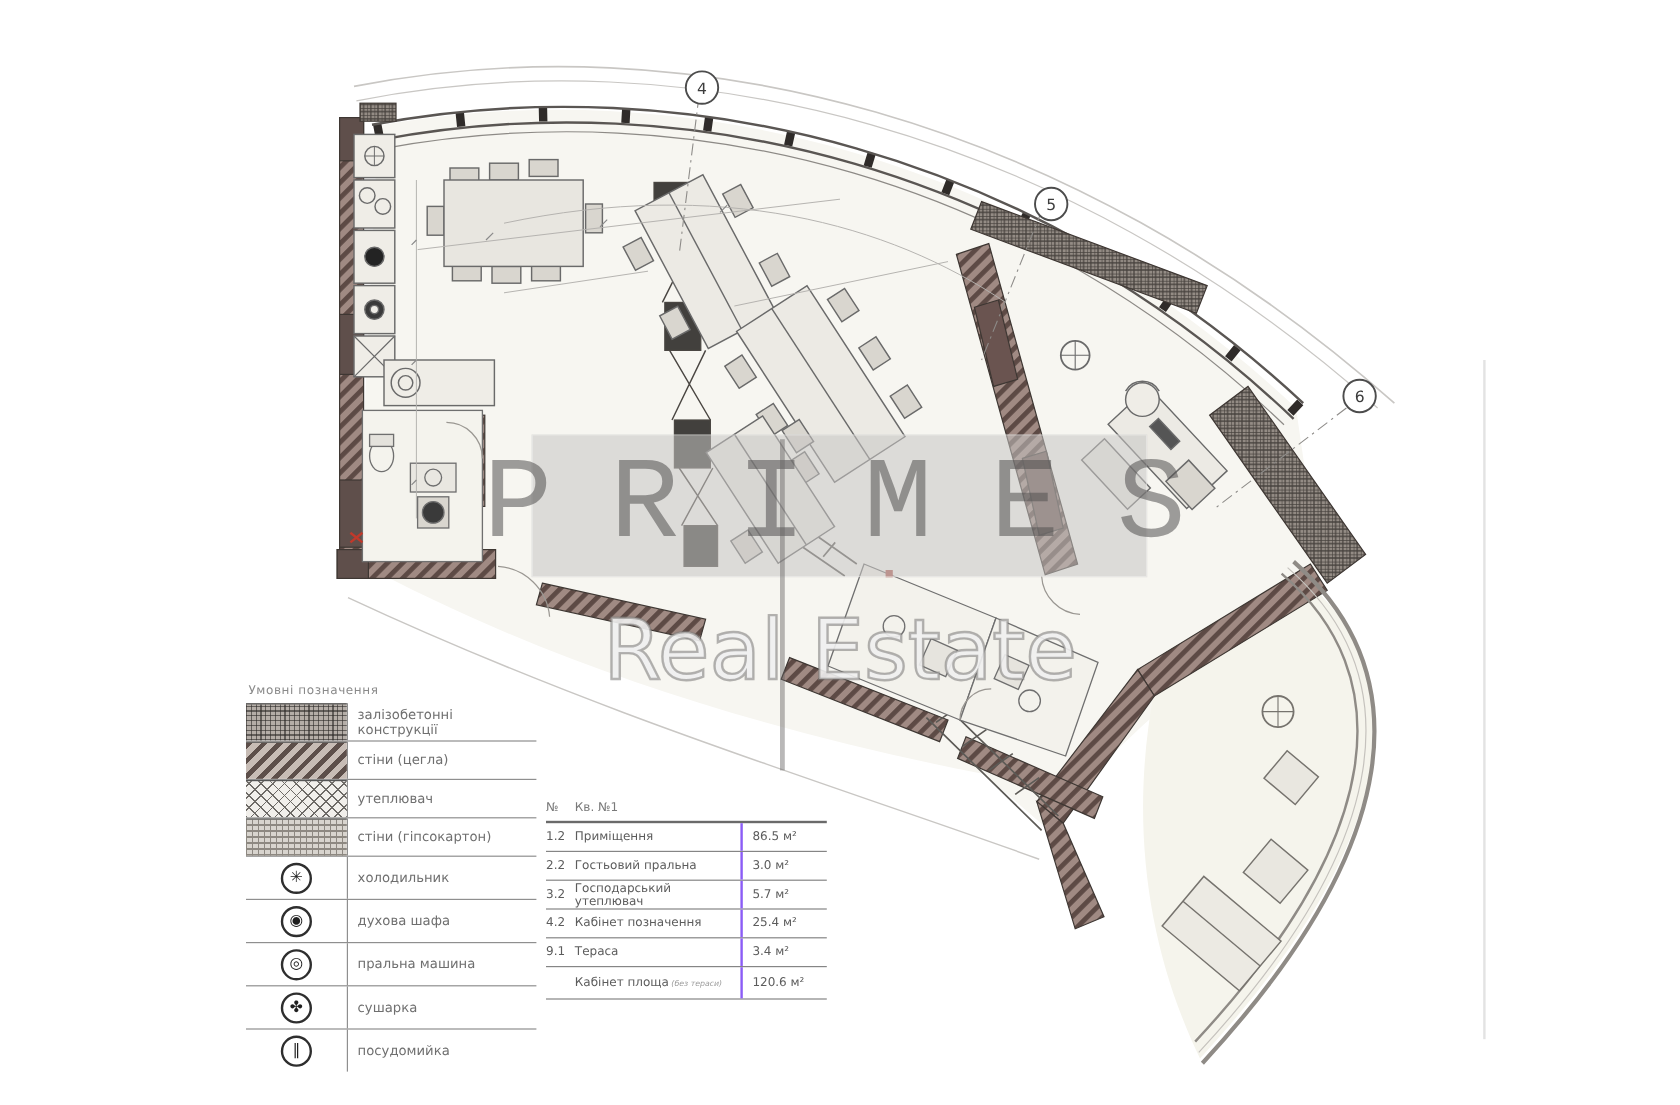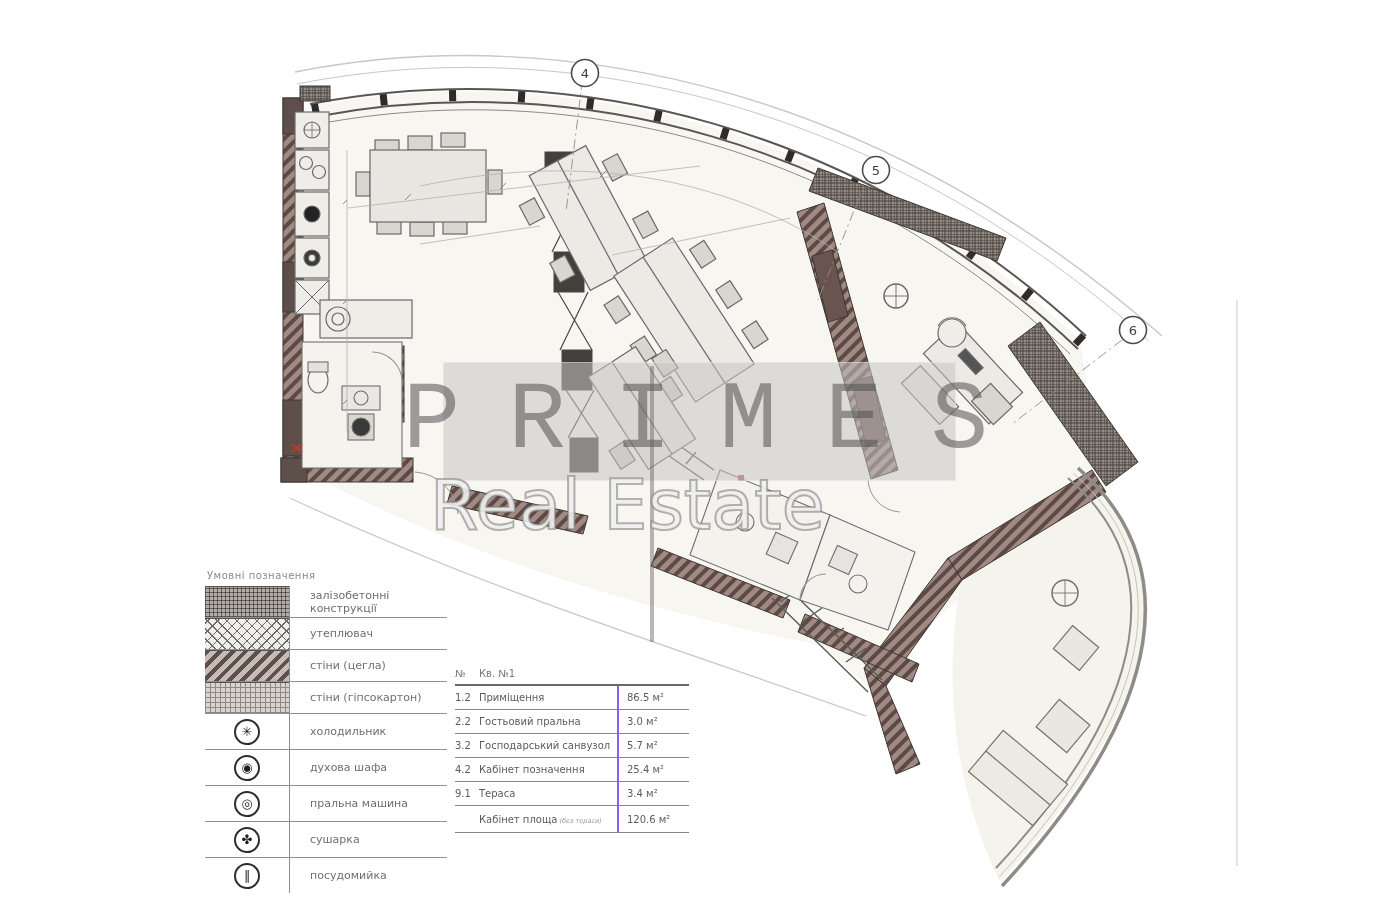--- a/index.html
+++ b/index.html
@@ -8,21 +8,21 @@
   svg text{font-family:"DejaVu Sans", sans-serif;}
 
   
   .wm-band{position:absolute;left:443px;top:362px;width:513px;height:119px;
            background:rgba(198,196,194,0.55);box-shadow:0 0 0 1px rgba(255,255,255,0.35) inset;
            display:flex;align-items:center;justify-content:center;}
   .wm-letters{font-family:Liberation Mono, monospace;font-size:96px;font-weight:400;
               letter-spacing:48px;padding-left:40px;color:rgba(82,80,80,0.55);line-height:1;}
   .wm-ibar{position:absolute;left:650px;top:366px;width:4px;height:276px;
            background:rgba(100,98,98,0.45);}
-  .wm-sub{position:absolute;left:430px;top:463px;width:540px;
+  .wm-sub{position:absolute;left:430px;top:500px;width:540px;text-align:center;
           font-size:70px;font-weight:400;color:rgba(252,252,252,0.82);line-height:1.2;
           -webkit-text-stroke:2px rgba(128,126,124,0.55);
           text-shadow:0 0 1px rgba(120,120,120,0.5);}
 
   
   .legend{position:absolute;left:205px;top:538px;width:242px;color:#6a6a6a;margin-top:32px;}
   .legend-title{font-size:10px;color:#8a8a8a;margin:0 0 5px 2px;letter-spacing:0.5px;}
   .lg-row{display:grid;grid-template-columns:85px 1fr;align-items:center;
           border-bottom:1.5px solid #8f8f8f;}
   .lg-row .cell-l{border-right:1.5px solid #8f8f8f;height:100%;display:flex;
@@ -35,21 +35,21 @@
     background-image:repeating-linear-gradient(0deg,rgba(45,42,40,.6) 0 1px,transparent 1px 4px),
                      repeating-linear-gradient(90deg,rgba(45,42,40,.6) 0 1px,transparent 1px 4px);}
   .sw-insulation{background-color:#f1efeb;
     background-image:repeating-linear-gradient(45deg,#6d6a66 0 1px,transparent 1px 7px),
                      repeating-linear-gradient(-45deg,#6d6a66 0 1px,transparent 1px 7px);}
   .sw-brick{background-color:#c7bcb5;
     background-image:repeating-linear-gradient(135deg,#5d4f4a 0 4px,transparent 4px 9px);}
   .sw-drywall{background-color:#d8d4ce;
     background-image:repeating-linear-gradient(0deg,#8d8881 0 1px,transparent 1px 5px),
                      repeating-linear-gradient(90deg,#8d8881 0 1px,transparent 1px 5px);}
-  .lg-label{font-size:11px;padding-left:20px;color:#6f6f6f;}
+  .lg-label{font-size:11px;padding-left:8px;color:#6f6f6f;}
   .sym-row{height:35px;}
   .sym-circle{width:22px;height:22px;border:2px solid #2e2e2e;border-radius:50%;
               display:flex;align-items:center;justify-content:center;
               font-size:13px;color:#1f1f1f;line-height:1;}
   .sym-row:last-child{border-bottom:none;}
 
   
   .expl{position:absolute;left:455px;top:663px;width:234px;color:#5c5c5c;font-size:10px;}
   .ex-row{display:grid;grid-template-columns:24px 1fr 72px;align-items:center;height:23px;}
   .ex-head{height:21px;border-bottom:2px solid #6a6a6a;color:#7a7a7a;}
@@ -299,29 +299,29 @@
     <div class="legend-title">Умовні позначення</div>
 
     <div class="lg-row hatch-row">
       <div class="cell-l">
           <div class="swatch sw-concrete"></div>
         </div>
       <div class="lg-label">залізобетонні конструкції</div>
     </div>
     <div class="lg-row hatch-row">
       <div class="cell-l">
+          <div class="swatch sw-brick"></div>
+        </div>
+      <div class="lg-label">стіни (цегла)</div>
+    </div>
+    <div class="lg-row hatch-row">
+      <div class="cell-l">
           <div class="swatch sw-insulation"></div>
         </div>
       <div class="lg-label">утеплювач</div>
-    </div>
-    <div class="lg-row hatch-row">
-      <div class="cell-l">
-          <div class="swatch sw-brick"></div>
-        </div>
-      <div class="lg-label">стіни (цегла)</div>
     </div>
     <div class="lg-row hatch-row">
       <div class="cell-l">
           <div class="swatch sw-drywall"></div>
         </div>
       <div class="lg-label">стіни (гіпсокартон)</div>
     </div>
 
     <div class="lg-row sym-row">
       <div class="cell-l">
@@ -367,21 +367,21 @@
         <div>Приміщення</div>
         <div class="ex-area">86.5 м²</div>
       </div>
       <div class="ex-row">
         <div>2.2</div>
         <div>Гостьовий пральна</div>
         <div class="ex-area">3.0 м²</div>
       </div>
       <div class="ex-row">
         <div>3.2</div>
-        <div>Господарський санвузол</div>
+        <div>Господарський утеплювач</div>
         <div class="ex-area">5.7 м²</div>
       </div>
       <div class="ex-row">
         <div>4.2</div>
         <div>Кабінет позначення</div>
         <div class="ex-area">25.4 м²</div>
       </div>
       <div class="ex-row">
         <div>9.1</div>
         <div>Тераса</div>

